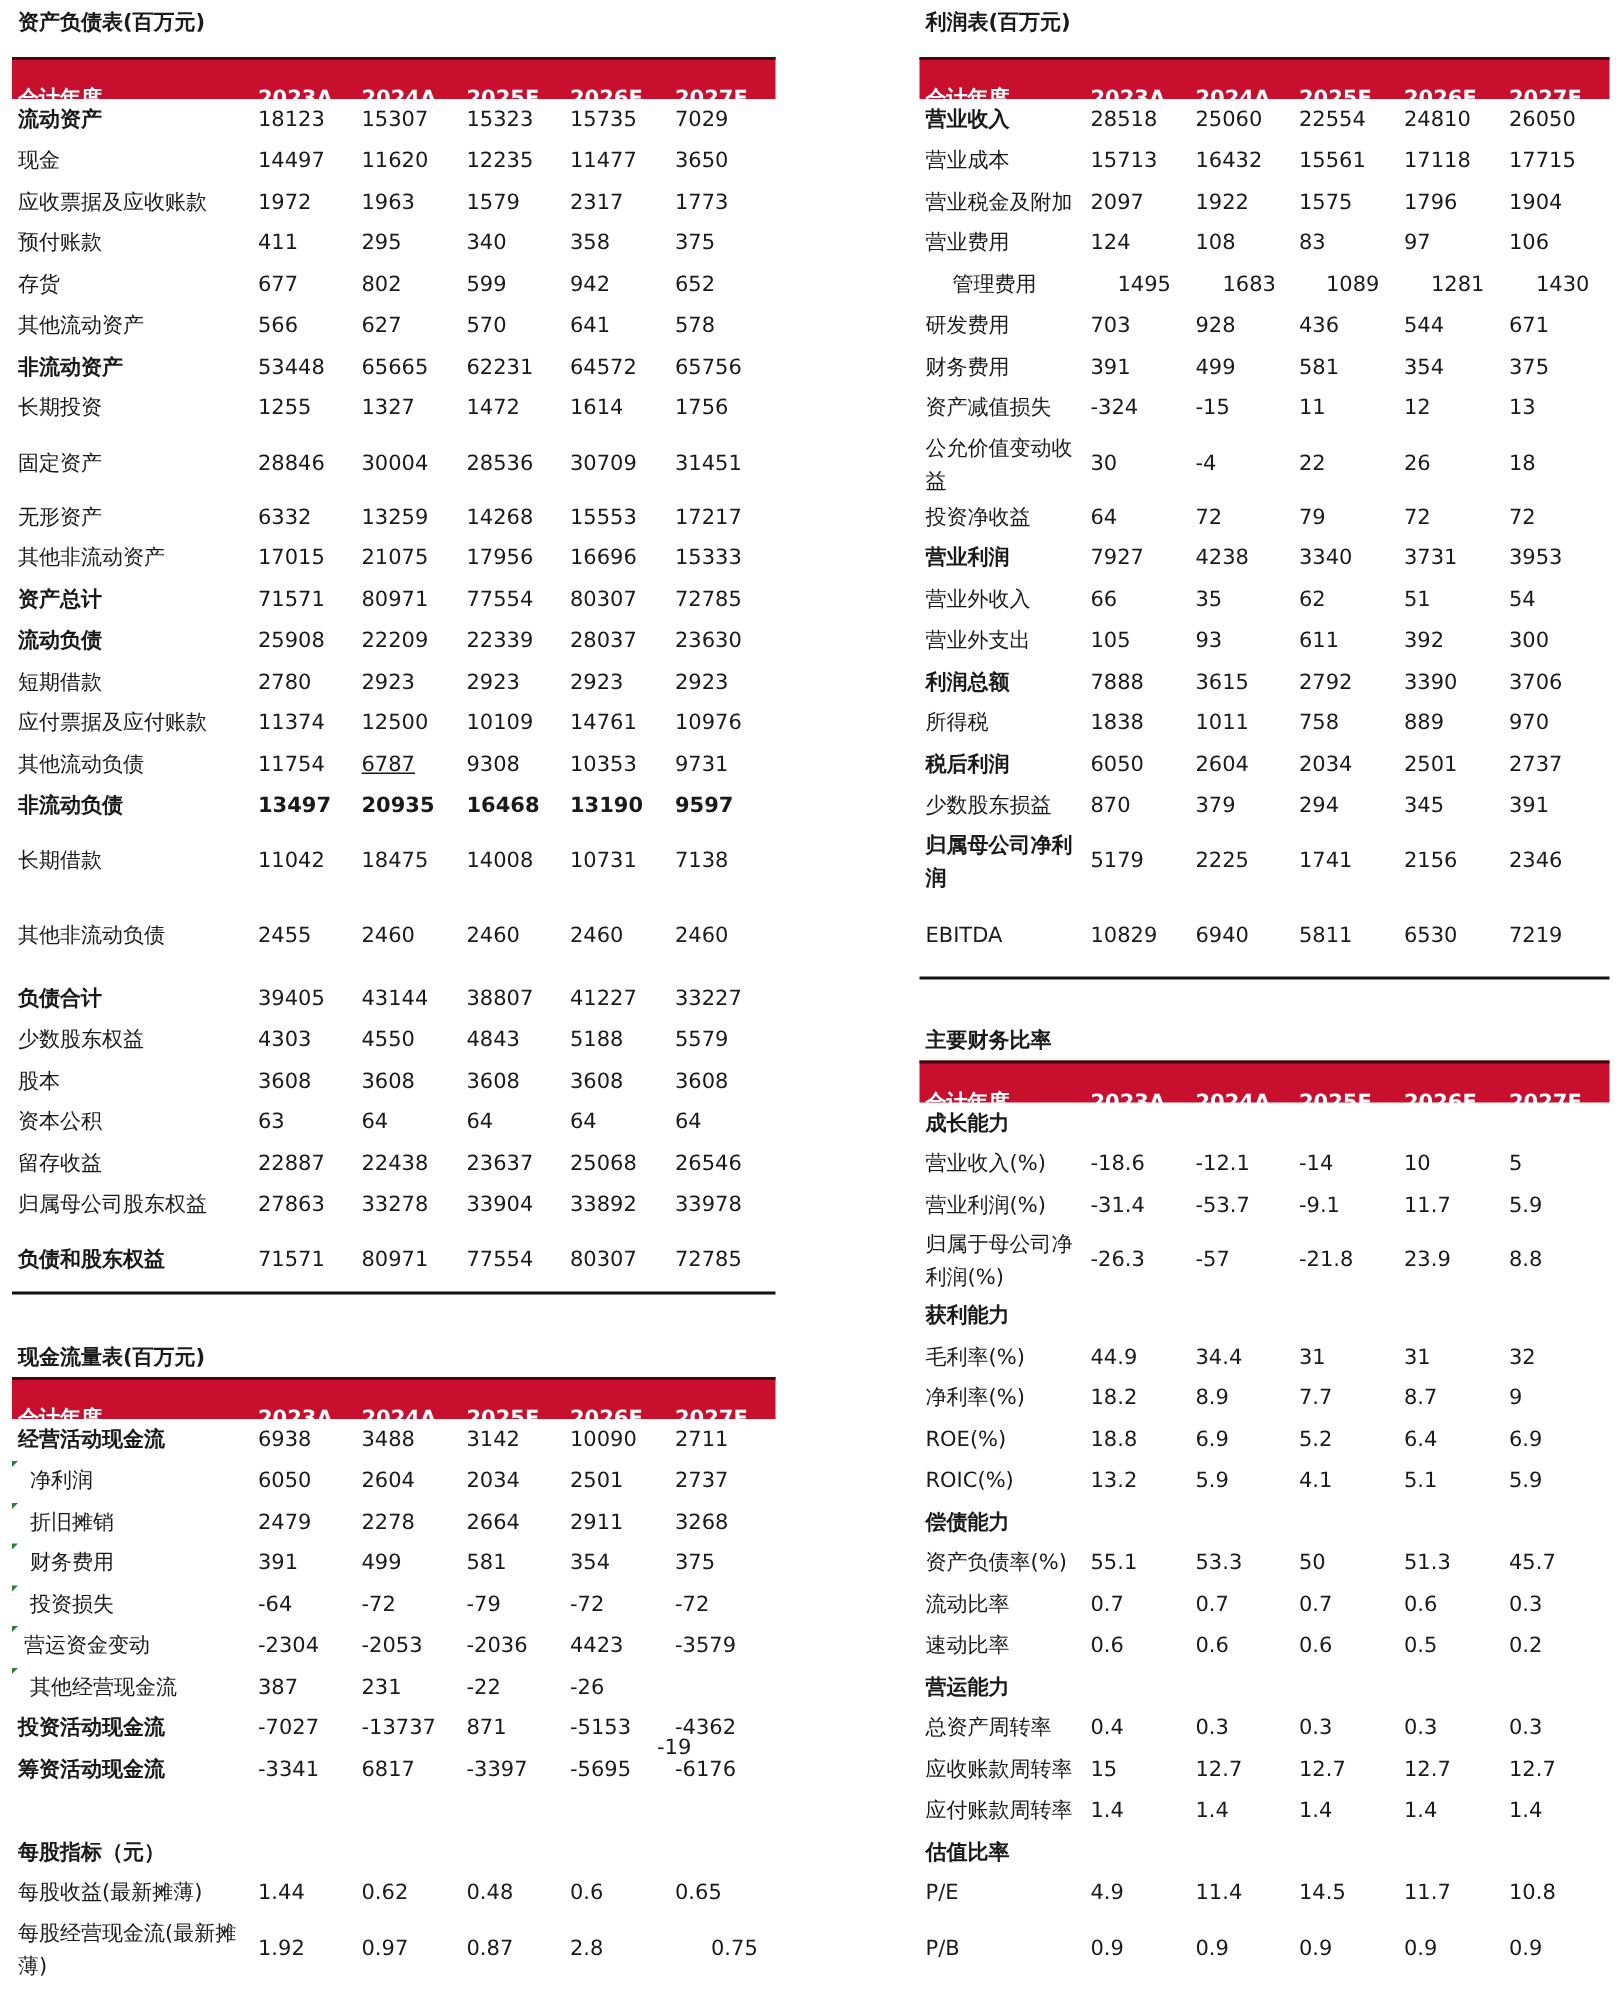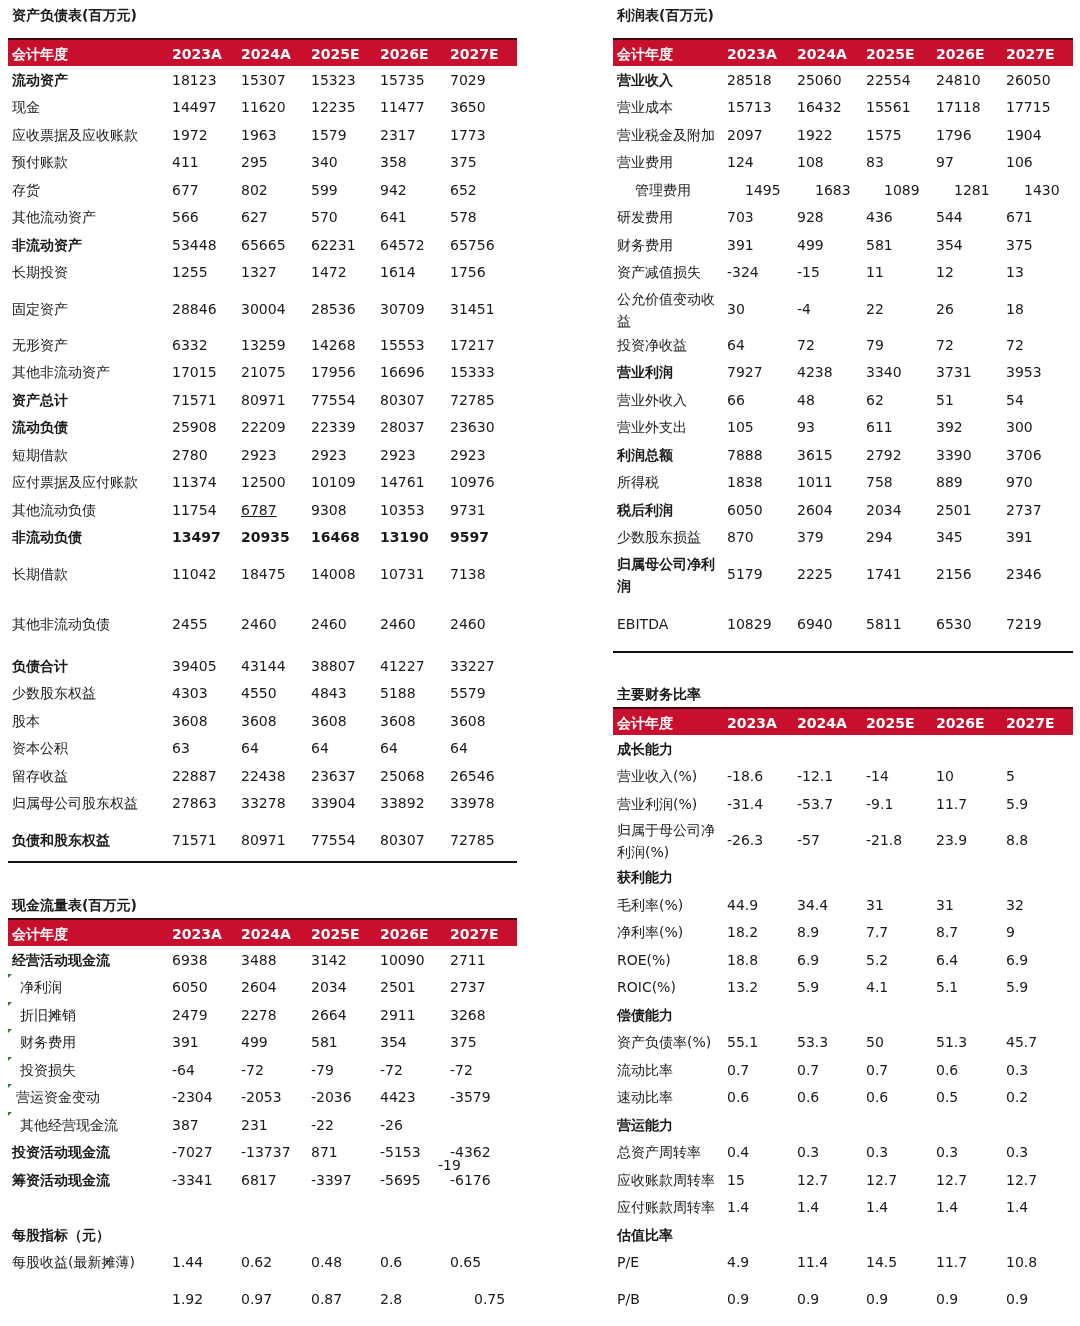--- a/index.html
+++ b/index.html
@@ -9,21 +9,21 @@
     color: #1a1a1a; font-size: 14px;
   }
   .section-title {
     position: absolute; font-weight: bold; font-size: 14px; line-height: 20px;
   }
   .hdr {
     position: absolute; height: 28px; background: #c8102e;
     border-top: 2px solid #3a0a10; box-sizing: border-box;
     color: #ffffff; font-weight: bold; font-size: 14px;
   }
-  .hdr span { position: absolute; top: 4px; line-height: 20px; }
+  .hdr span { position: absolute; top: 16px; line-height: 20px; }
   .row { position: absolute; height: 20px; font-size: 14px; line-height: 20px; }
   .row span { position: absolute; top: 0; white-space: nowrap; }
   .row.bold span { font-weight: bold; }
   .row .lbl2 { white-space: normal; line-height: 22px; }
   .rule { position: absolute; height: 2px; background: #111; }
   .marker {
     position: absolute; width: 0; height: 0;
     border-top: 4px solid #2e7d32; border-right: 4px solid transparent;
   }
 </style>
@@ -345,20 +345,21 @@
 <div id="ps-rows">
     <div class="row" style="left: 8px; top: 1252px; width: 509px;">
       <span style="left: 4px;">每股收益(最新摊薄)</span>
       <span style="left: 164px;">1.44</span>
       <span style="left: 233px;">0.62</span>
       <span style="left: 303px;">0.48</span>
       <span style="left: 372px;">0.6</span>
       <span style="left: 442px;">0.65</span>
     </div>
     <div class="row" style="left: 8px; top: 1289px; width: 509px;">
+      <span class="lbl2" style="left: 4px; width: 160px; top: -11px;">每股经营现金流(最新摊薄)</span>
       <span style="left: 164px;">1.92</span>
       <span style="left: 233px;">0.97</span>
       <span style="left: 303px;">0.87</span>
       <span style="left: 372px;">2.8</span>
       <span style="left: 466px;">0.75</span>
     </div>
   </div>
 
 <div class="section-title" style="left:617px;top:5px;">利润表(百万元)</div>
 <div class="hdr" style="left:613px;top:38px;width:460px;">
@@ -454,21 +455,21 @@
       <span style="left: 4px;">营业利润</span>
       <span style="left: 114px; font-weight: normal;">7927</span>
       <span style="left: 184px; font-weight: normal;">4238</span>
       <span style="left: 253px; font-weight: normal;">3340</span>
       <span style="left: 323px; font-weight: normal;">3731</span>
       <span style="left: 393px; font-weight: normal;">3953</span>
     </div>
     <div class="row" style="left: 613px; top: 390px; width: 460px;">
       <span style="left: 4px;">营业外收入</span>
       <span style="left: 114px;">66</span>
-      <span style="left: 184px;">48</span>
+      <span style="left: 184px;">35</span>
       <span style="left: 253px;">62</span>
       <span style="left: 323px;">51</span>
       <span style="left: 393px;">54</span>
     </div>
     <div class="row" style="left: 613px; top: 417px; width: 460px;">
       <span style="left: 4px;">营业外支出</span>
       <span style="left: 114px;">105</span>
       <span style="left: 184px;">93</span>
       <span style="left: 253px;">611</span>
       <span style="left: 323px;">392</span>

